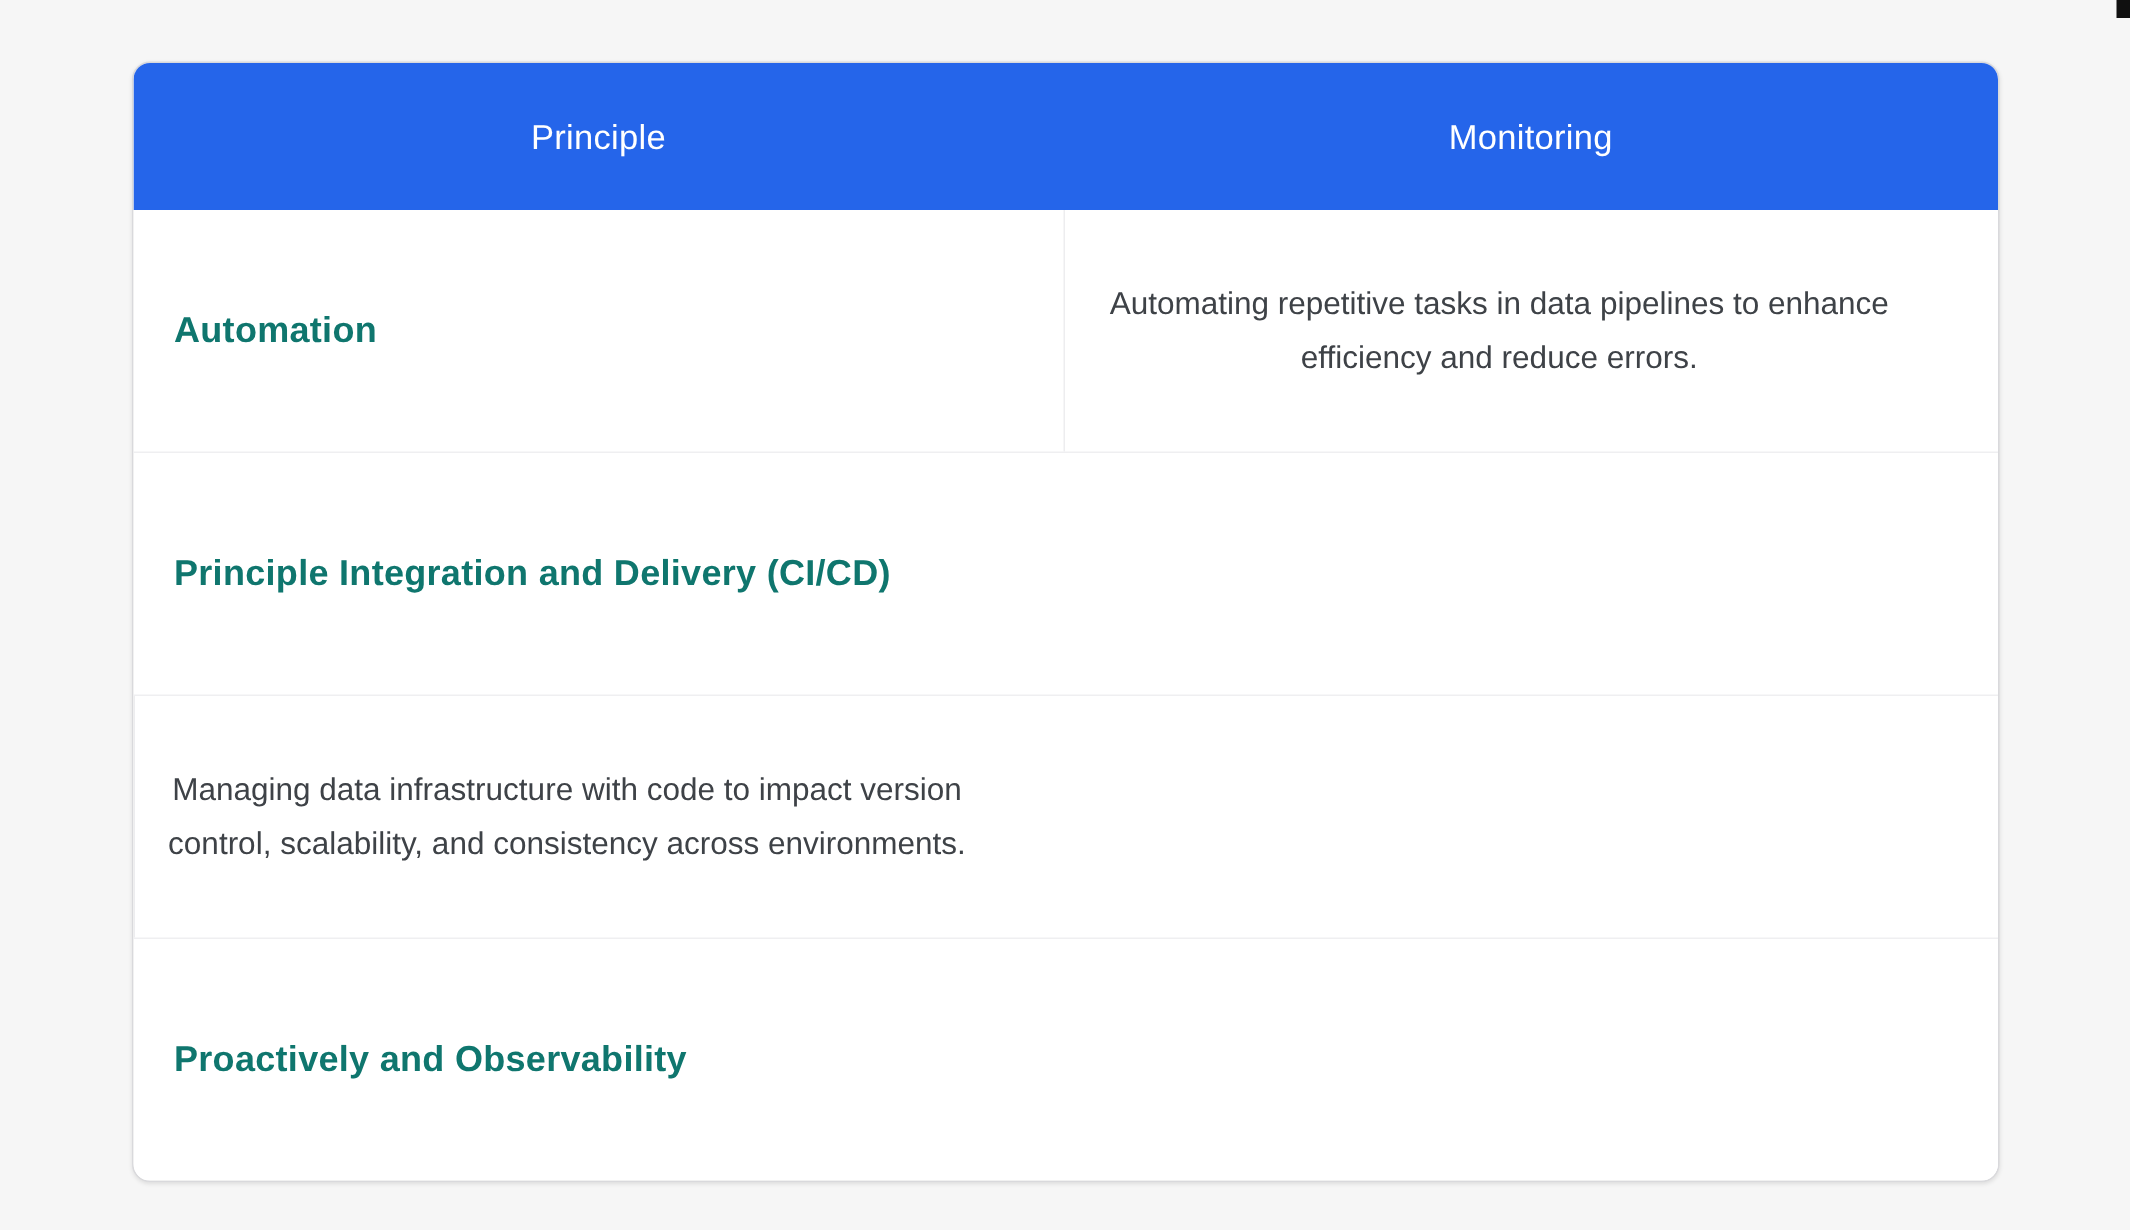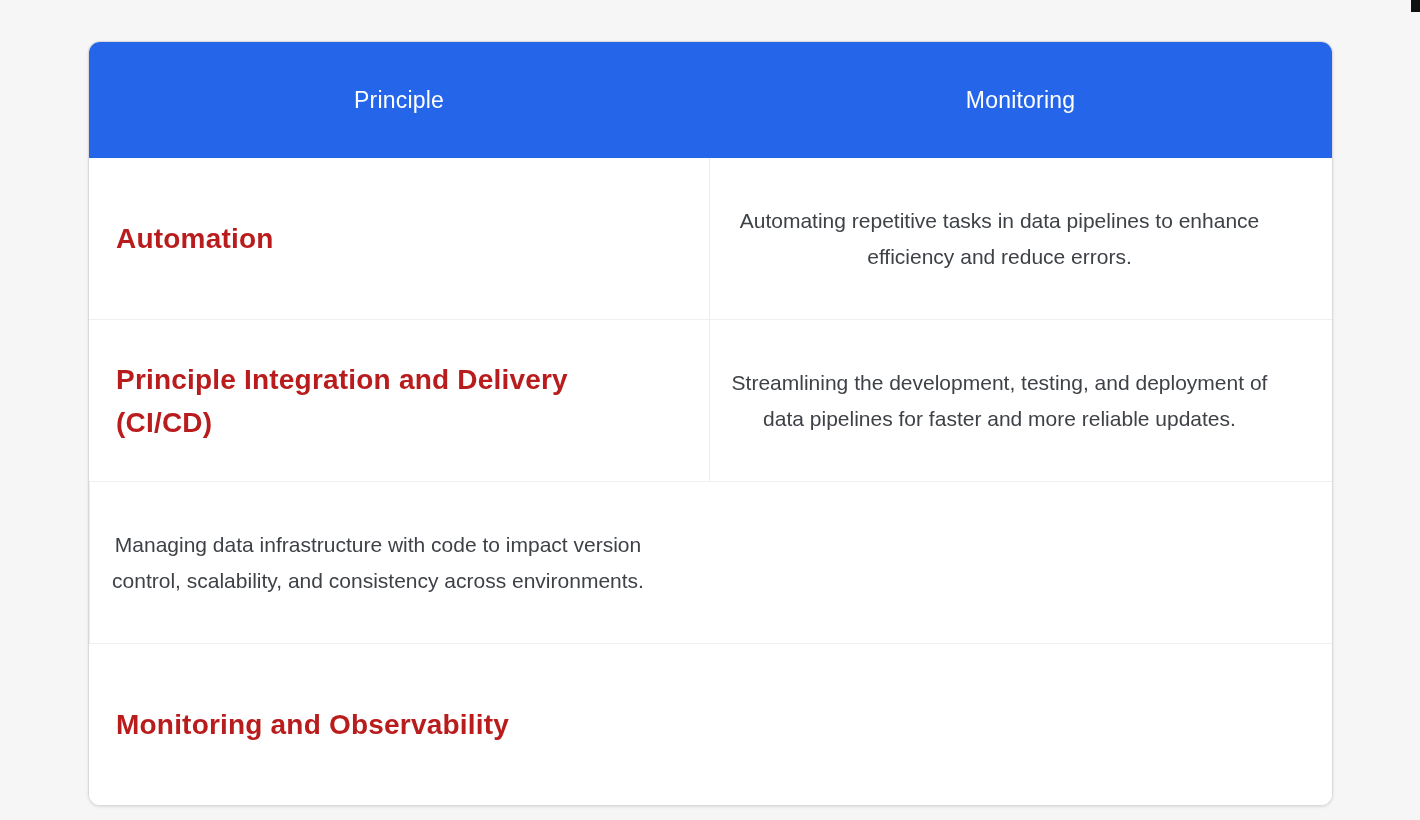--- a/index.html
+++ b/index.html
@@ -31,21 +31,21 @@
     border: 1px solid #d9d9dc;
     border-radius: 12px;
     box-shadow: 0 1px 3px rgba(0,0,0,0.10);
     overflow: hidden;
     box-sizing: border-box;
   }
   .header-row {
     display: grid;
     grid-template-columns: 620px 1fr;
     background: #2565ea;
-    height: 116px;
+    height: 98px;
   }
   .hcell {
     display: flex;
     align-items: center;
     justify-content: center;
     color: #ffffff;
     font-size: 23px;
     font-weight: 400;
     letter-spacing: 0.2px;
   }
@@ -56,22 +56,22 @@
     background: #ffffff;
   }
   .row + .row {
     border-top: 1px solid #efeff1;
   }
   .pcell {
     display: flex;
     align-items: center;
     box-sizing: border-box;
     padding: 24px 48px 24px 27px;
-    color: #b91c1c;
-    font-size: 28px;
+    color: #0f766e;
+    font-size: 24px;
     font-weight: 600;
     line-height: 43px;
     letter-spacing: 0.2px;
   }
   .dcell {
     display: flex;
     align-items: center;
     box-sizing: border-box;
     border-left: 1px solid #ededef;
     padding: 24px 61px 24px 18px;
@@ -94,24 +94,23 @@
     <div class="hcell">Monitoring</div>
   </div>
 
   <div class="row">
     <div class="pcell">Automation</div>
     <div class="dcell">Automating repetitive tasks in data pipelines to enhance efficiency and reduce errors.</div>
   </div>
 
   <div class="row">
     <div class="pcell">Principle Integration and Delivery (CI/CD)</div>
-    <div class="dcell">Streamlining the development, testing, and deployment of data pipelines for faster and more reliable updates.</div>
   </div>
 
   <div class="row">
     <div class="dcell">Managing data infrastructure with code to impact version control, scalability, and consistency across environments.</div>
   </div>
 
   <div class="row">
-    <div class="pcell">Monitoring and Observability</div>
+    <div class="pcell">Proactively and Observability</div>
   </div>
 
 </div>
 
 </body></html>

